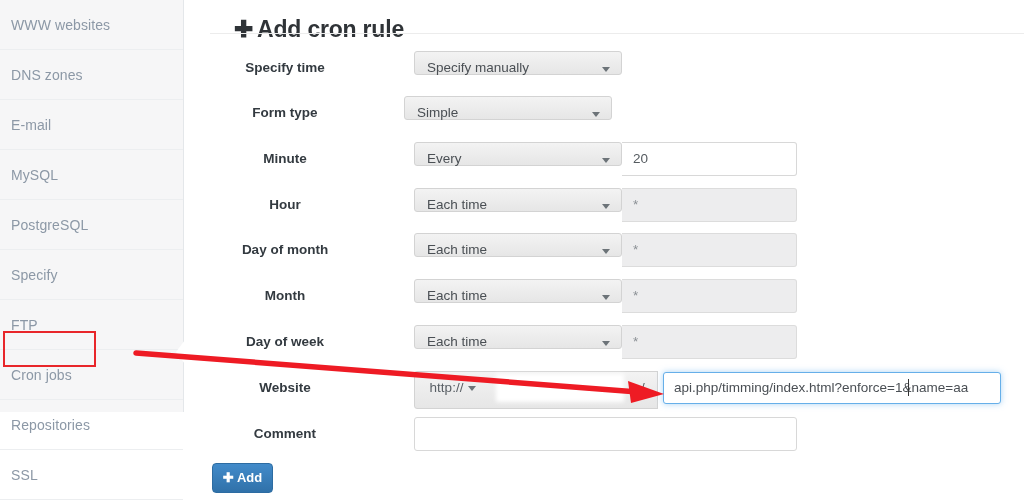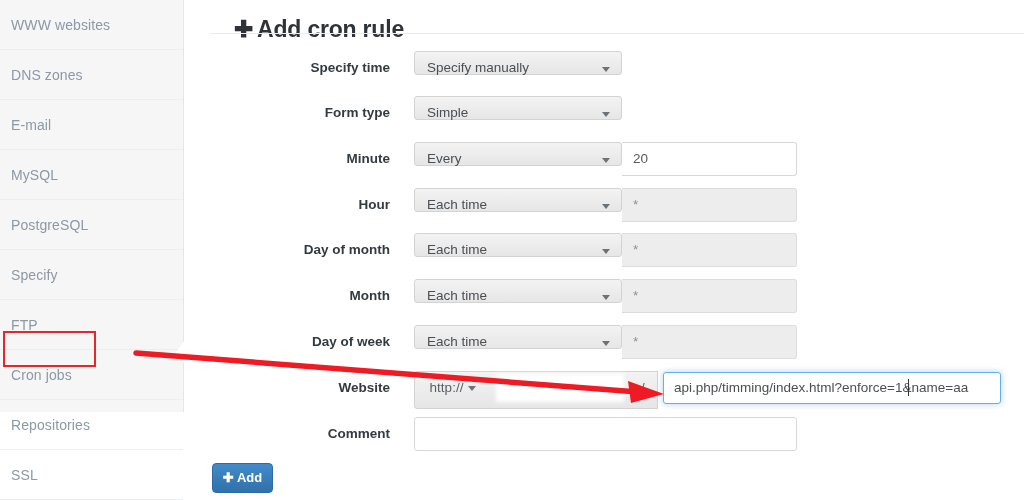--- a/index.html
+++ b/index.html
@@ -58,21 +58,21 @@
   }
   #page-title .plus { font-weight: bold; margin-right: 4px; }
   #title-divider {
     position: absolute; left: 26px; top: 33px;
     width: 814px; height: 1px; background: #ececec;
   }
 
   .form-row { position: absolute; left: 0; height: 34px; }
   .field-label {
     position: absolute;
-    width: 210px; text-align: right;
+    width: 210px; text-align: center;
     font-size: 13.5px; font-weight: bold;
     color: #333a40;
     line-height: 34px;
     white-space: nowrap;
   }
   
   .field-label { left: -4px; }
 
   .sel {
     position: absolute;
@@ -225,21 +225,21 @@
     <div class="form-row" style="top:51px;">
       <span class="field-label">Specify time</span>
       <div class="sel" style="left:230px; width:208px;">
         <span>Specify manually</span>
         <span class="caret"></span>
       </div>
     </div>
 
     <div class="form-row" style="top:96px;">
       <span class="field-label">Form type</span>
-      <div class="sel" style="left:230px; width:208px;">
+      <div class="sel" style="left:220px; width:208px;">
         <span>Simple</span>
         <span class="caret"></span>
       </div>
     </div>
 
     <div class="form-row" style="top:142px;">
       <span class="field-label">Minute</span>
       <div class="sel" style="left:230px; width:208px;">
         <span>Every</span>
         <span class="caret"></span>

